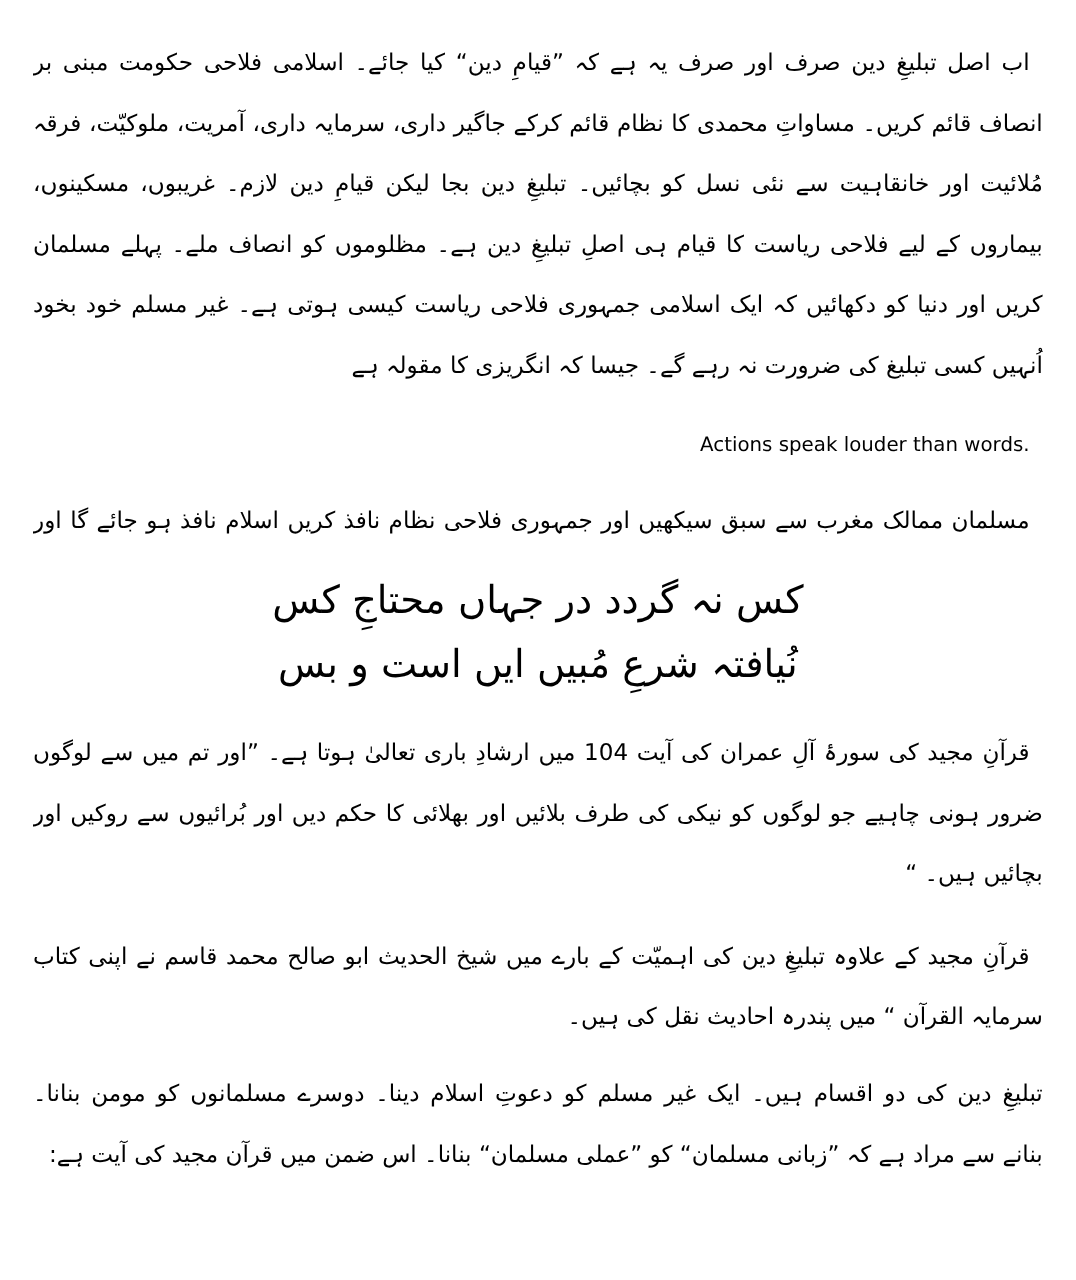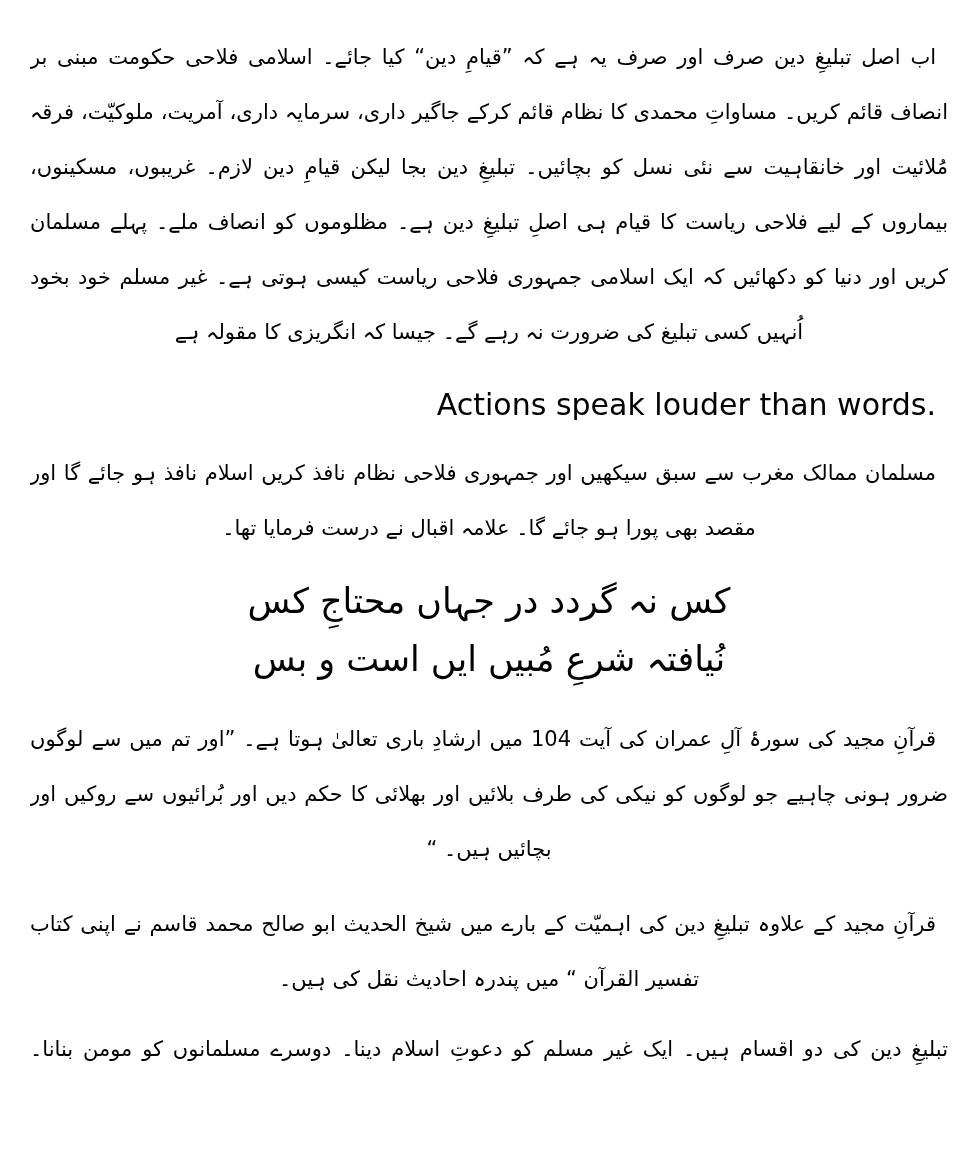--- a/index.html
+++ b/index.html
@@ -26,38 +26,38 @@
   .u {
     font-size: 21px;
     line-height: 55px;
     height: 55px;
     overflow: hidden;
     text-align: justify;
     text-align-last: justify;
     white-space: normal;
   }
   .u.last {
-    text-align: center;
+    text-align: right;
     text-align-last: auto;
   }
   .u.first {
     padding-right: 12px;
   }
   .para-1 { padding-top: 30px; }
   .para-2 { margin-top: 26px; }
   .para-3 { margin-top: 24px; }
   .para-4 { margin-top: 20px; }
   .para-5 { margin-top: 15px; }
   
   .english-quote {
     direction: ltr;
     margin-top: 30px;
     height: 30px;
     line-height: 30px;
-    font-size: 30px;
+    font-size: 18px;
     text-align: right;
     padding-right: 12px;
     overflow: hidden;
   }
   
   .poetry {
     margin-top: 16px;
   }
   .poetry-line {
     font-weight: normal;
@@ -80,36 +80,36 @@
     <div class="u">مُلائیت اور خانقاہیت سے نئی نسل کو بچائیں۔ تبلیغِ دین بجا لیکن قیامِ دین لازم۔ غریبوں، مسکینوں، یتیموں، بیواؤں اور</div>
     <div class="u">بیماروں کے لیے فلاحی ریاست کا قیام ہی اصلِ تبلیغِ دین ہے۔ مظلوموں کو انصاف ملے۔ پہلے مسلمان ممالک نفاذِ دین</div>
     <div class="u">کریں اور دنیا کو دکھائیں کہ ایک اسلامی جمہوری فلاحی ریاست کیسی ہوتی ہے۔ غیر مسلم خود بخود مسلمان ہو جائیں گے۔</div>
     <div class="u last">اُنہیں کسی تبلیغ کی ضرورت نہ رہے گے۔ جیسا کہ انگریزی کا مقولہ ہے</div>
   </div>
 
   <div class="english-quote">Actions speak louder than words.</div>
 
   <div class="para-2">
     <div class="u first">مسلمان ممالک مغرب سے سبق سیکھیں اور جمہوری فلاحی نظام نافذ کریں اسلام نافذ ہو جائے گا اور تبلیغی جماعتوں کا</div>
-    <div class="u last">مقصد بھی پورا ہو جائے گا۔ علامہ اقبال نے درست فرمایا تھا۔</div>
   </div>
 
   <div class="poetry">
     <div class="poetry-line">کس نہ گردد در جہاں محتاجِ کس</div>
     <div class="poetry-line">نُیافتہ شرعِ مُبیں ایں است و بس</div>
   </div>
 
   <div class="para-3">
     <div class="u first">قرآنِ مجید کی سورۂ آلِ عمران کی آیت 104 میں ارشادِ باری تعالیٰ ہوتا ہے۔ ”اور تم میں سے لوگوں کی ایک جماعت</div>
     <div class="u">ضرور ہونی چاہیے جو لوگوں کو نیکی کی طرف بلائیں اور بھلائی کا حکم دیں اور بُرائیوں سے روکیں اور وہی لوگ ہدایت</div>
     <div class="u last">بچائیں ہیں۔ “</div>
   </div>
 
   <div class="para-4">
     <div class="u first">قرآنِ مجید کے علاوہ تبلیغِ دین کی اہمیّت کے بارے میں شیخ الحدیث ابو صالح محمد قاسم نے اپنی کتاب ”صراط الجنان فی</div>
-    <div class="u last">تفسیر القرآن “ میں پندرہ احادیث نقل کی ہیں۔</div>
+    <div class="u last">سرمایہ القرآن “ میں پندرہ احادیث نقل کی ہیں۔</div>
   </div>
 
   <div class="para-5">
     <div class="u">تبلیغِ دین کی دو اقسام ہیں۔ ایک غیر مسلم کو دعوتِ اسلام دینا۔ دوسرے مسلمانوں کو مومن بنانا۔ مسلمان کو مومن</div>
+    <div class="u last">بنانے سے مراد ہے کہ ”زبانی مسلمان“ کو ”عملی مسلمان“ بنانا۔ اس ضمن میں قرآن مجید کی آیت ہے:</div>
   </div>
 
 </div>
 
 </body></html>

